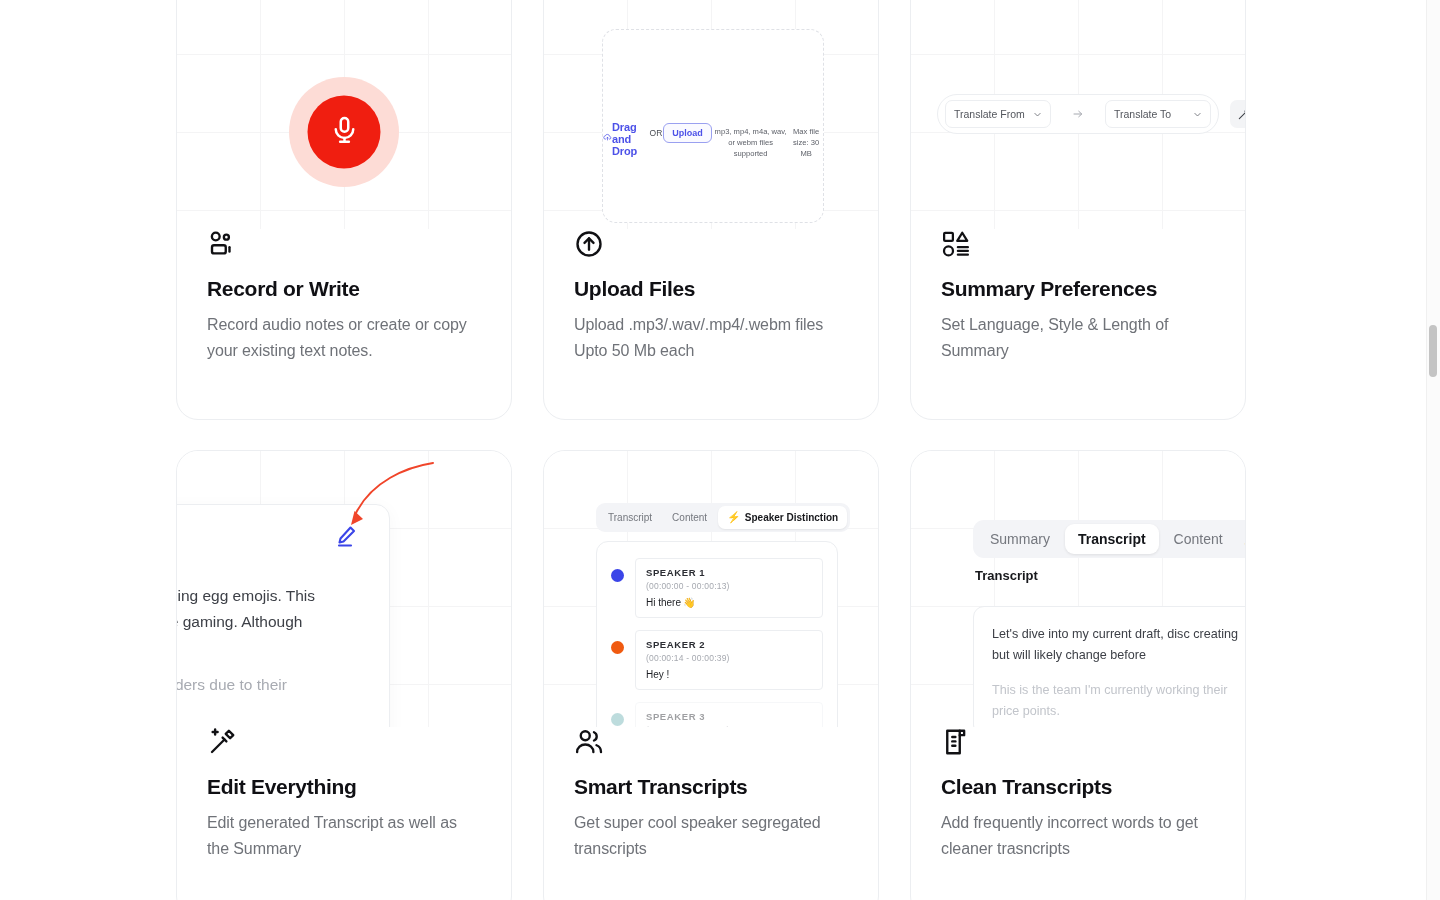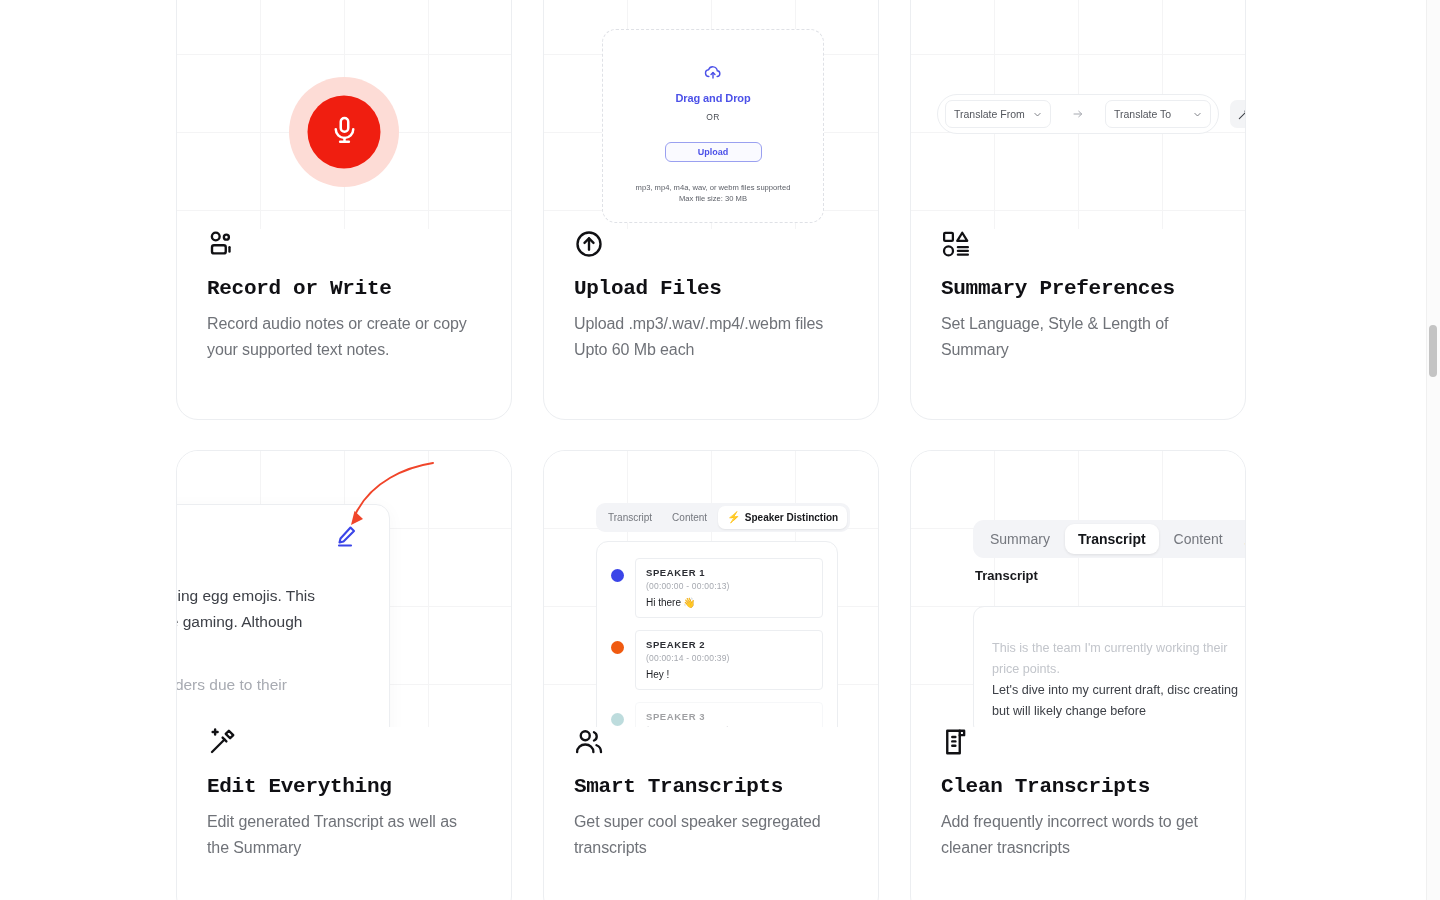--- a/index.html
+++ b/index.html
@@ -51,21 +51,20 @@
     color: #111114;
     margin-bottom: 18px;
   }
   .card-icon svg { display: block; width: 100%; height: 100%; }
   .card-title {
     font-size: 21px;
     font-weight: 700;
     letter-spacing: -0.3px;
     color: #101014;
     margin-bottom: 11px;
-    font-family: Liberation Mono, monospace;
   }
   .card-desc {
     font-size: 16px;
     line-height: 26px;
     color: #6f7278;
     letter-spacing: -0.1px;
     max-width: 285px;
   }
 
   
@@ -91,21 +90,21 @@
 
   
   .drop-zone {
     position: absolute;
     left: 58px; top: 52px;
     width: 222px; height: 194px;
     border: 1.5px dashed #dfe1e6;
     border-radius: 14px;
     background: #ffffff;
     display: flex;
-    flex-direction: column;
+    flex-direction: row;
     align-items: center;
     padding-top: 33px;
   }
   .cloud-icon { width: 18px; height: 18px; color: #4c51e8; margin-bottom: 11px; }
   .cloud-icon svg { width: 100%; height: 100%; display: block; }
   .drop-title {
     font-size: 11px; font-weight: 700; color: #4c51e8; letter-spacing: -0.1px;
     margin-bottom: 8px;
   }
   .drop-or { font-size: 8.5px; color: #494c53; letter-spacing: 0.3px; margin-bottom: 20px; }
@@ -308,21 +307,21 @@
       <div class="card-body">
         <div class="card-icon">
           <svg viewBox="0 0 24 24" fill="none" stroke="currentColor" stroke-width="1.9" stroke-linecap="round" stroke-linejoin="round">
             <circle cx="7" cy="6" r="3.1"></circle>
               <circle cx="15.5" cy="6.5" r="2"></circle>
             <rect x="4" y="13" width="11" height="6.5" rx="1.6"></rect>
               <path d="M18 14.5v3.5"></path>
           </svg>
         </div>
         <div class="card-title">Record or Write</div>
-        <div class="card-desc">Record audio notes or create or copy your supported text notes.</div>
+        <div class="card-desc">Record audio notes or create or copy your existing text notes.</div>
       </div>
     </div>
 
     <div class="card">
       <div class="illus">
         <div class="drop-zone">
           <span class="cloud-icon">
             <svg viewBox="0 0 24 24" fill="none" stroke="currentColor" stroke-width="1.9" stroke-linecap="round" stroke-linejoin="round">
               <path d="M6.5 18a4.5 4.5 0 0 1-.4-8.98 6 6 0 0 1 11.6 1.4A3.8 3.8 0 0 1 17.5 18"></path>
               <path d="M12 20v-7"></path>
@@ -338,21 +337,21 @@
       </div>
       <div class="card-body">
         <div class="card-icon">
           <svg viewBox="0 0 24 24" fill="none" stroke="currentColor" stroke-width="1.9" stroke-linecap="round" stroke-linejoin="round">
             <circle cx="12" cy="12" r="9.2"></circle>
               <path d="M12 16.5v-9"></path>
               <path d="M8.4 11.1 12 7.5l3.6 3.6"></path>
           </svg>
         </div>
         <div class="card-title">Upload Files</div>
-        <div class="card-desc">Upload .mp3/.wav/.mp4/.webm files Upto 60 Mb each</div>
+        <div class="card-desc">Upload .mp3/.wav/.mp4/.webm files Upto 50 Mb each</div>
       </div>
     </div>
 
     <div class="card">
       <div class="illus">
         <div class="translate-wrap">
           <div class="translate-pill">
             <div class="tsel">
               <span>Translate From</span>
               <span class="chev">
@@ -492,22 +491,22 @@
     <div class="card row2">
       <div class="illus">
         <div class="ct-tabs">
           <div class="ct-tab">Summary</div>
           <div class="ct-tab active">Transcript</div>
           <div class="ct-tab">Content</div>
           <span class="ct-bolt">⚡</span>
         </div>
         <div class="ct-label">Transcript</div>
         <div class="ct-box">
+          <div class="ct-p">Let's dive into my current draft, disc creating but will likely change before</div>
           <div class="ct-p muted">This is the team I'm currently working their price points.</div>
-          <div class="ct-p">Let's dive into my current draft, disc creating but will likely change before</div>
         </div>
       </div>
       <div class="card-body">
         <div class="card-icon">
           <svg viewBox="0 0 24 24" fill="none" stroke="currentColor" stroke-width="1.9" stroke-linecap="round" stroke-linejoin="round">
             <path d="M5 3h10v18H5z"></path>
               <path d="M15 3h3.5v3.5H15"></path>
             <path d="M9 8h2.5"></path>
               <path d="M9 11.5h2.5"></path>
               <path d="M9 15h2.5"></path>

